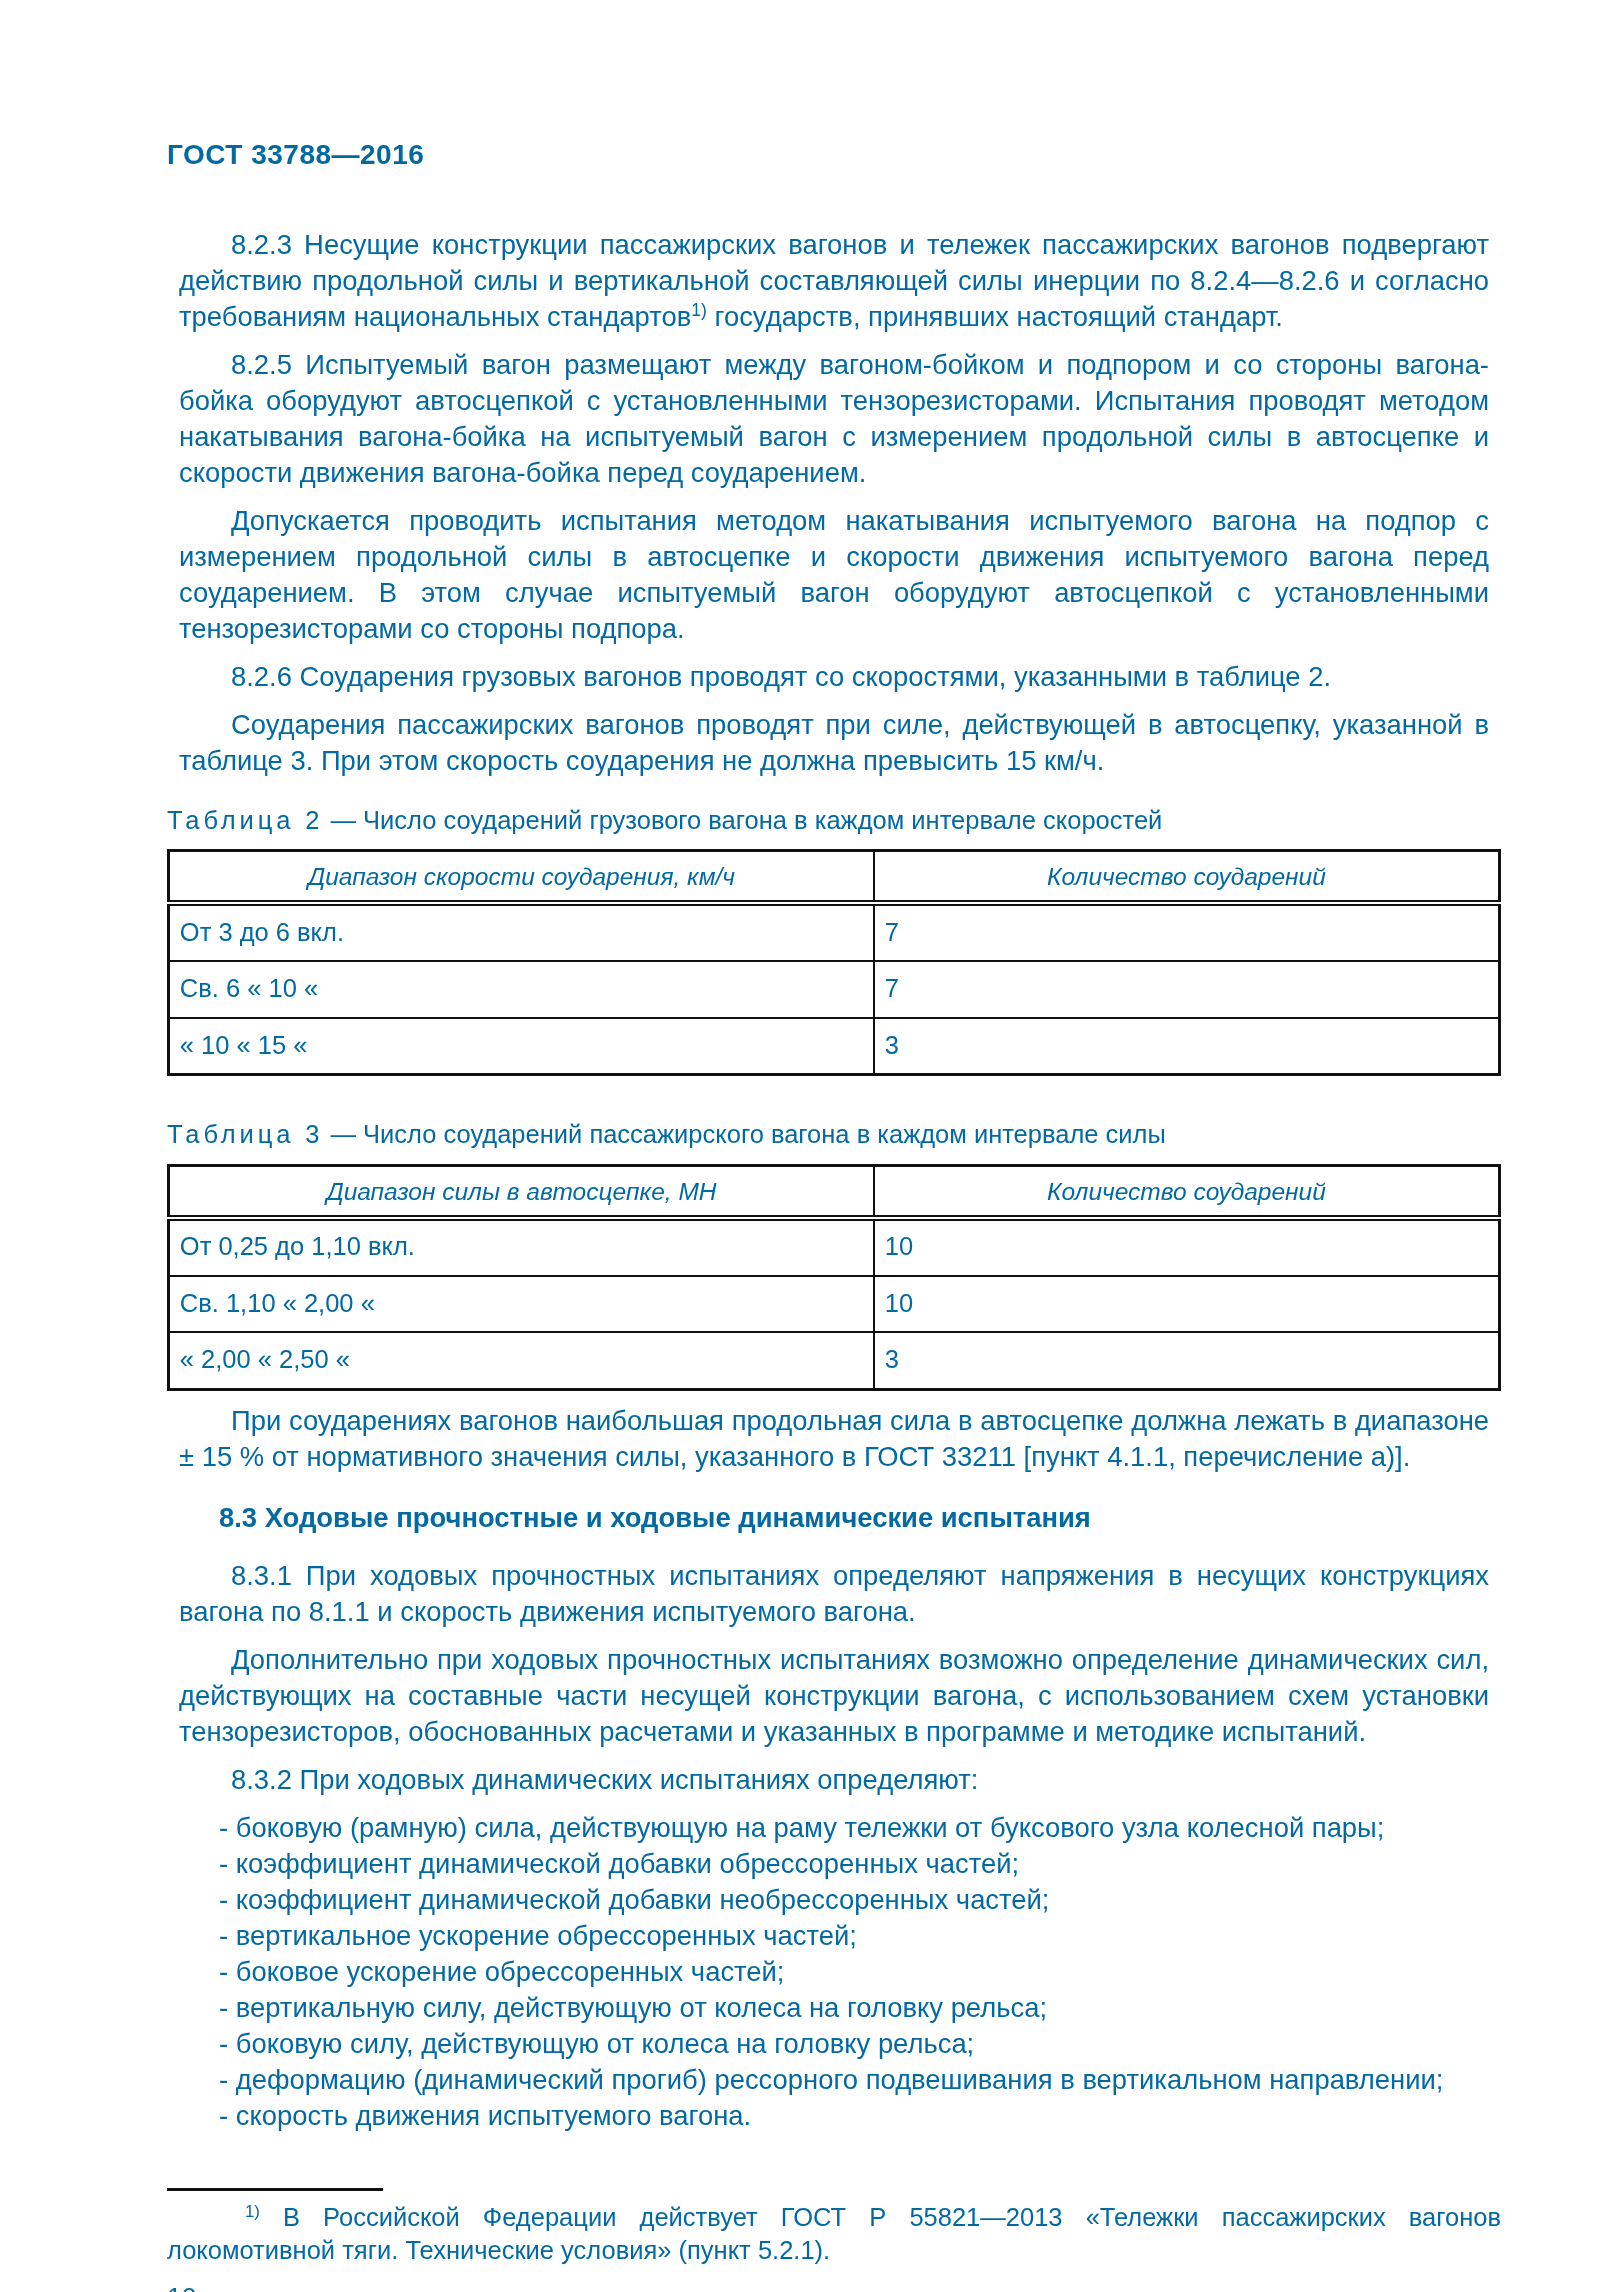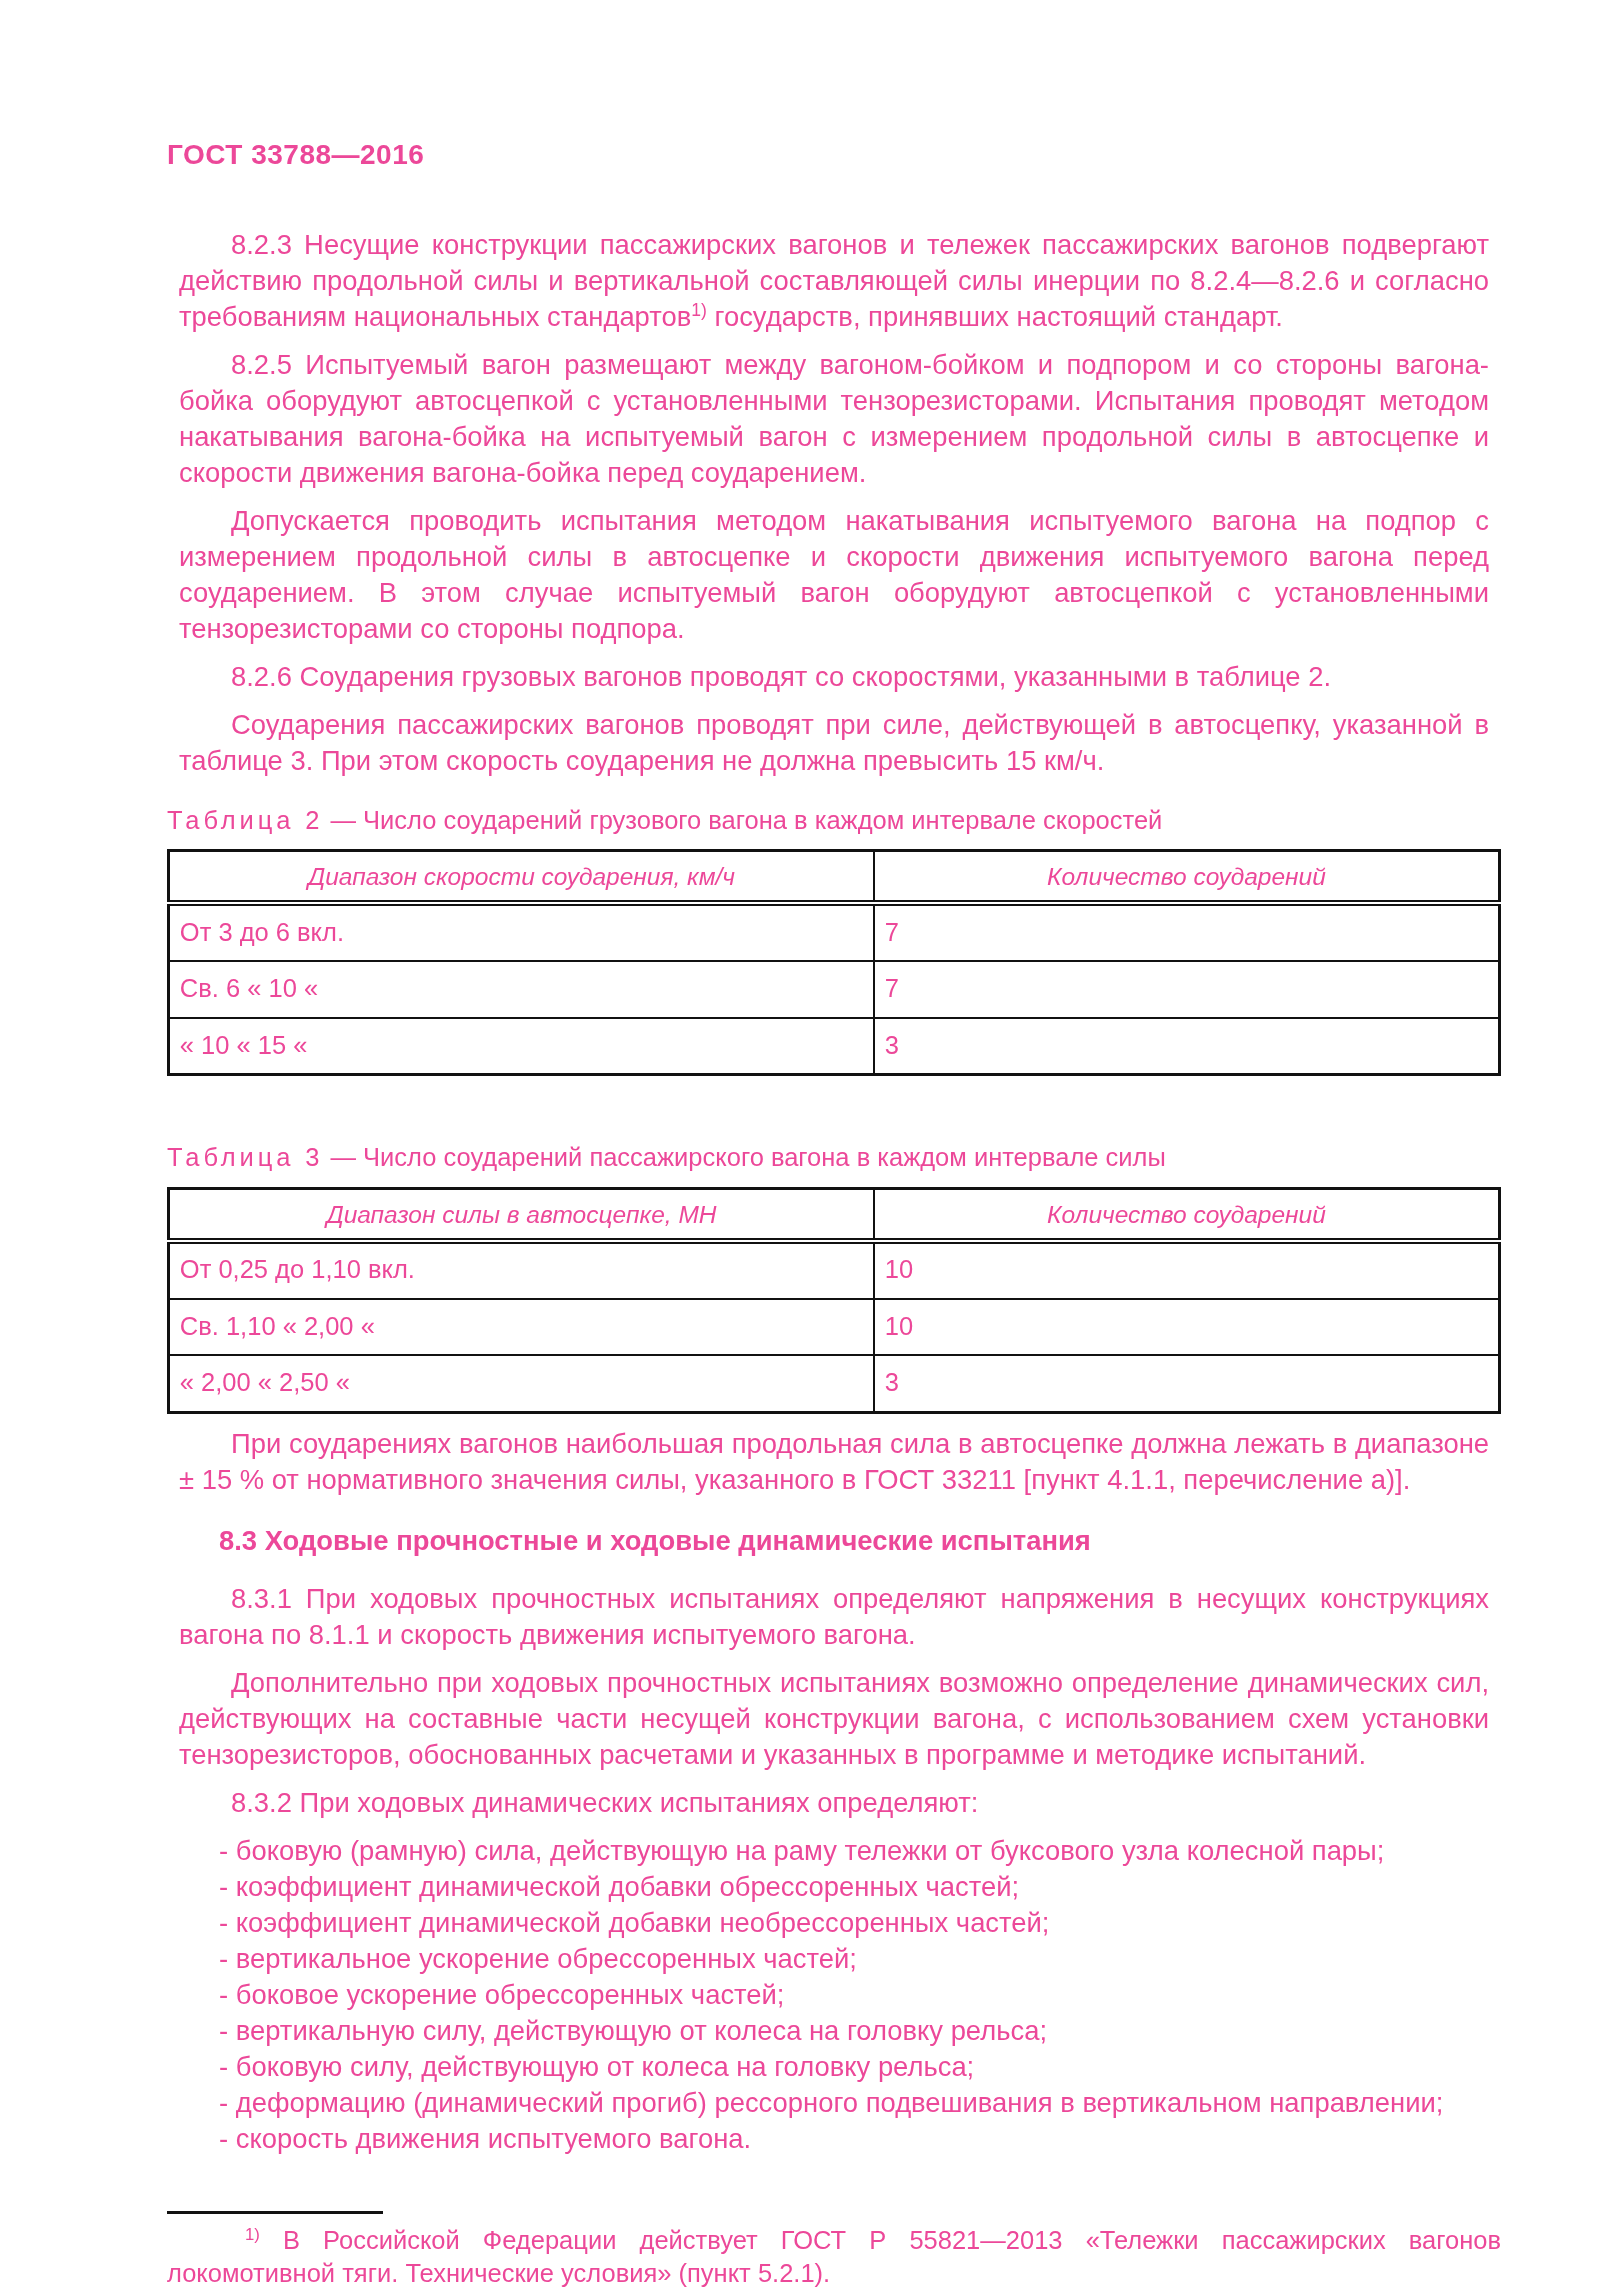--- a/index.html
+++ b/index.html
@@ -2,21 +2,21 @@
 <html lang="ru"><head>
 <meta charset="utf-8">
 <style>
   html,body { margin:0; padding:0; background:#ffffff; }
   .page {
     position:relative;
     width:1621px; height:2293px;
     box-sizing:border-box;
     padding:137px 120px 0 167px;
     background:#ffffff;
-    color:#ec4899;
+    color:#0369a1;
     font-family:"Liberation Sans", sans-serif;
     overflow:hidden;
   }
   .doc-header {
     font-size:28px; font-weight:700;
     line-height:35px;
     margin:0 0 55px 0;
     letter-spacing:0.5px;
   }
   p.body {
@@ -127,21 +127,21 @@
         <td>Св. 6 « 10 «</td>
         <td>7</td>
       </tr>
       <tr>
         <td>« 10 « 15 «</td>
         <td>3</td>
       </tr>
     </tbody>
   </table>
 
-  <div class="table-caption" style="margin-top:66px"><span class="cap-label">Таблица 3</span> <span>— Число соударений пассажирского вагона в каждом интервале силы</span></div>
+  <div class="table-caption" style="margin-top:43px"><span class="cap-label">Таблица 3</span> <span>— Число соударений пассажирского вагона в каждом интервале силы</span></div>
 
   <table class="gost">
     <colgroup>
         <col style="width:53%">
         <col>
       </colgroup>
     <thead>
       <tr>
         <th>Диапазон силы в автосцепке, МН</th>
         <th>Количество соударений</th>

